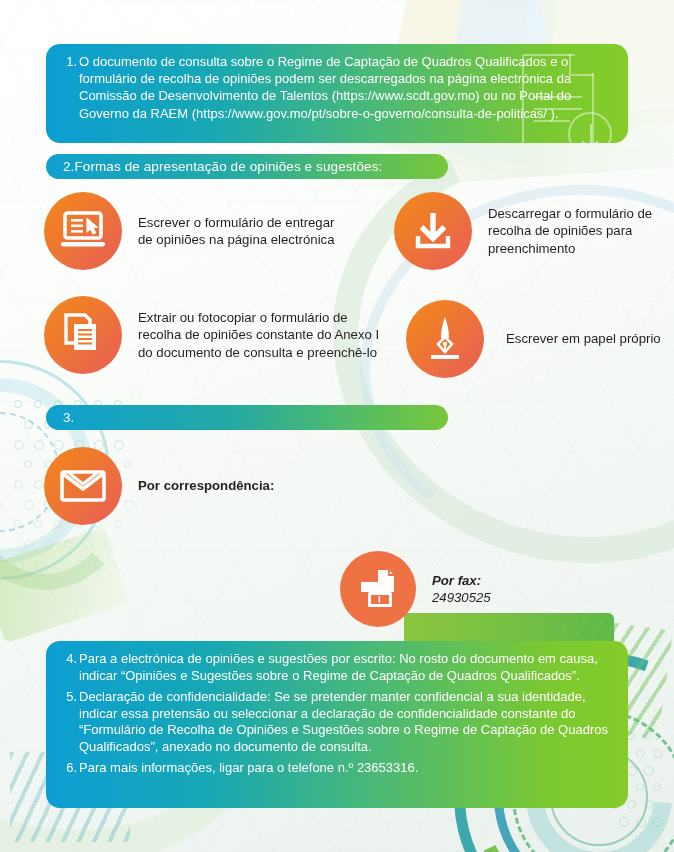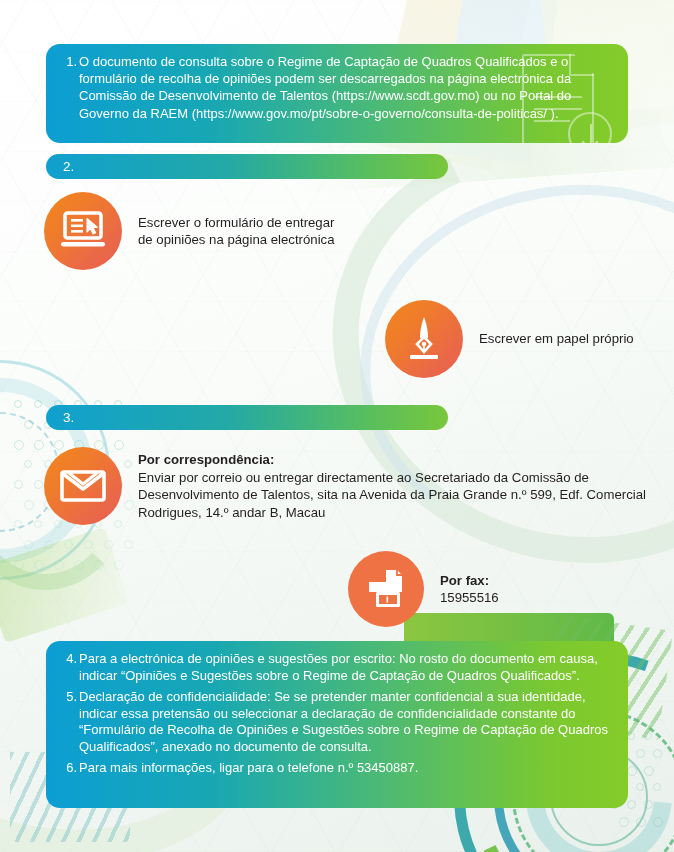--- a/index.html
+++ b/index.html
@@ -263,24 +263,24 @@
     margin-left: 16px;
     font-size: 13.2px;
     line-height: 17.5px;
     color: #231f20;
   }
   .item .label b { font-weight: bold; }
 
   .i1 { left: 44px;  top: 192px; width: 300px; }
   .i2 { left: 394px; top: 192px; width: 270px; }
   .i3 { left: 44px;  top: 296px; width: 340px; }
-  .i4 { left: 385px; top: 300px; width: 260px; }
+  .i4 { left: 406px; top: 300px; width: 260px; gap: 6px; }
   .i5 { left: 44px;  top: 447px; width: 610px; }
   .i6 { left: 44px;  top: 551px; width: 300px; }
-  .i7 { left: 348px; top: 551px; width: 300px; }
+  .i7 { left: 340px; top: 551px; width: 300px; font-style: italic; }
   .i6 .circle, .i7 .circle { width: 76px; height: 76px; }
 
   svg.gi { display:block; }
 </style>
 </head>
 <body>
 
 <div id="page">
 
   <div class="bg-layer bg-hex"></div>
@@ -397,37 +397,61 @@
       <div class="circ"></div>
     </div>
     <div class="numline">
       <span class="num">1.</span>
       <span class="txt">O documento de consulta sobre o Regime de Captação de Quadros Qualificados e o formulário de recolha de opiniões podem ser descarregados na página electrónica da Comissão de Desenvolvimento de Talentos (https://www.scdt.gov.mo) ou no Portal do Governo da RAEM (https://www.gov.mo/pt/sobre-o-governo/consulta-de-politicas/ ).</span>
     </div>
   </div>
 
   <div class="sect-pill pill-2">
     <span>2.</span>
+    <span>Formas de apresentação de opiniões e sugestões:</span>
   </div>
 
   <div class="item i1">
     <div class="circle">
       <svg class="gi" width="46" height="40" viewBox="0 0 46 40" fill="none">
         <rect x="5" y="2" width="36" height="25" rx="2.5" stroke="#fff" stroke-width="3.6"></rect>
         <rect x="11" y="8" width="12" height="2.6" fill="#fff"></rect>
         <rect x="11" y="13.5" width="12" height="2.6" fill="#fff"></rect>
         <rect x="11" y="19" width="12" height="2.6" fill="#fff"></rect>
         <path d="M27 7.5 L27 21 L30.4 17.6 L33 23 L35.6 21.8 L33 16.6 L37.5 16.3 Z" fill="#fff" stroke="#fff" stroke-width="1.1" stroke-linejoin="round"></path>
         <rect x="1" y="31" width="44" height="4.4" rx="2.2" fill="#fff"></rect>
       </svg>
     </div>
     <div class="label">Escrever o formulário de entregar de opiniões na página electrónica</div>
   </div>
 
-
+  <div class="item i2">
+    <div class="circle">
+      <svg class="gi" width="42" height="42" viewBox="0 0 42 42" fill="none">
+        <path d="M21 3 L21 27" stroke="#fff" stroke-width="5.4" stroke-linecap="butt"></path>
+        <path d="M9.5 17 L21 28.5 L32.5 17" stroke="#fff" stroke-width="5.4" fill="none" stroke-linejoin="miter"></path>
+        <path d="M6 26 L6 36 L36 36 L36 26" stroke="#fff" stroke-width="4.4" fill="none"></path>
+      </svg>
+    </div>
+    <div class="label">Descarregar o formulário de recolha de opiniões para preenchimento</div>
+  </div>
+
+  <div class="item i3">
+    <div class="circle">
+      <svg class="gi" width="40" height="44" viewBox="0 0 40 44" fill="none">
+        <path d="M3 2 H22 L27 7 V30 H3 Z" stroke="#fff" stroke-width="3.4" fill="none"></path>
+        <path d="M11 11 H33 V37 H11 Z" fill="#fff"></path>
+        <rect x="15" y="16" width="14" height="2" fill="#ef7a2b"></rect>
+        <rect x="15" y="20.5" width="14" height="2" fill="#ef7a2b"></rect>
+        <rect x="15" y="25" width="14" height="2" fill="#ef7a2b"></rect>
+        <rect x="15" y="29.5" width="14" height="2" fill="#ef7a2b"></rect>
+      </svg>
+    </div>
+    <div class="label">Extrair ou fotocopiar o formulário de recolha de opiniões constante do Anexo I do documento de consulta e preenchê-lo</div>
+  </div>
 
   <div class="item i4">
     <div class="circle">
       <svg class="gi" width="34" height="46" viewBox="0 0 34 46" fill="none">
         <path d="M17 1 C14 9 13 16 13 22 H21 C21 16 20 9 17 1 Z" fill="#fff"></path>
         <path d="M17 21 L24 28 L17 36 L10 28 Z" stroke="#fff" stroke-width="2.6" fill="none"></path>
         <circle cx="17" cy="28" r="2.2" fill="#fff"></circle>
         <path d="M17 30 L17 36" stroke="#fff" stroke-width="1.8"></path>
         <rect x="3" y="39" width="28" height="4" rx="1" fill="#fff"></rect>
       </svg>
@@ -442,51 +466,50 @@
   <div class="item i5">
     <div class="circle">
       <svg class="gi" width="48" height="38" viewBox="0 0 48 38" fill="none">
         <rect x="3" y="5" width="42" height="28" rx="2" stroke="#fff" stroke-width="3.6" fill="none"></rect>
         <path d="M3 6 L24 22 L45 6" stroke="#fff" stroke-width="3.6" fill="none" stroke-linejoin="round"></path>
         <path d="M10 6 L24 17 L38 6" stroke="#fff" stroke-width="3.2" fill="none" stroke-linejoin="round"></path>
       </svg>
     </div>
     <div class="label">
       <b>Por correspondência:</b><br>
-      <span>Enviar por correio ou entregar directamente ao Secretariado da Comissão de Desenvolvimento de Talentos, sita na Avenida da Praia Grande n.º 599, Edf. Comercial Rodrigues, 14.º andar B, Macau</span>
     </div>
   </div>
 
 
   <div class="item i7">
     <div class="circle flat-orange">
       <svg class="gi" width="44" height="44" viewBox="0 0 44 44" fill="none">
         <path d="M22 3 H33 L38 8 V17 H22 Z" fill="#fff"></path>
         <path d="M33 3 L33 8 L38 8" stroke="#ee7244" stroke-width="1.8" fill="none"></path>
         <path d="M5 15 H38 V25 H5 Z" fill="#fff"></path>
         <rect x="12" y="25" width="24" height="15" rx="1.5" fill="#fff"></rect>
         <rect x="15" y="28" width="18" height="9" fill="#ee7244"></rect>
         <rect x="22.5" y="29.5" width="1.6" height="6" fill="#fff"></rect>
         <rect x="5" y="19" width="6" height="3" fill="#fff"></rect>
       </svg>
     </div>
     <div class="label">
       <b>Por fax:</b><br>
-      <span>15955516</span>
+      <span>24930525</span>
     </div>
   </div>
 
   <div class="grad-bar panel-6">
     <div class="numline">
       <span class="num">4.</span>
       <span class="txt">Para a electrónica de opiniões e sugestões por escrito: No rosto do documento em causa, indicar “Opiniões e Sugestões sobre o Regime de Captação de Quadros Qualificados”.</span>
     </div>
     <div class="numline">
       <span class="num">5.</span>
       <span class="txt">Declaração de confidencialidade: Se se pretender manter confidencial a sua identidade, indicar essa pretensão ou seleccionar a declaração de confidencialidade constante do “Formulário de Recolha de Opiniões e Sugestões sobre o Regime de Captação de Quadros Qualificados”, anexado no documento de consulta.</span>
     </div>
     <div class="numline">
       <span class="num">6.</span>
-      <span class="txt">Para mais informações, ligar para o telefone n.º 53450887.</span>
+      <span class="txt">Para mais informações, ligar para o telefone n.º 23653316.</span>
     </div>
   </div>
 
 </div>
 
 </body></html>

